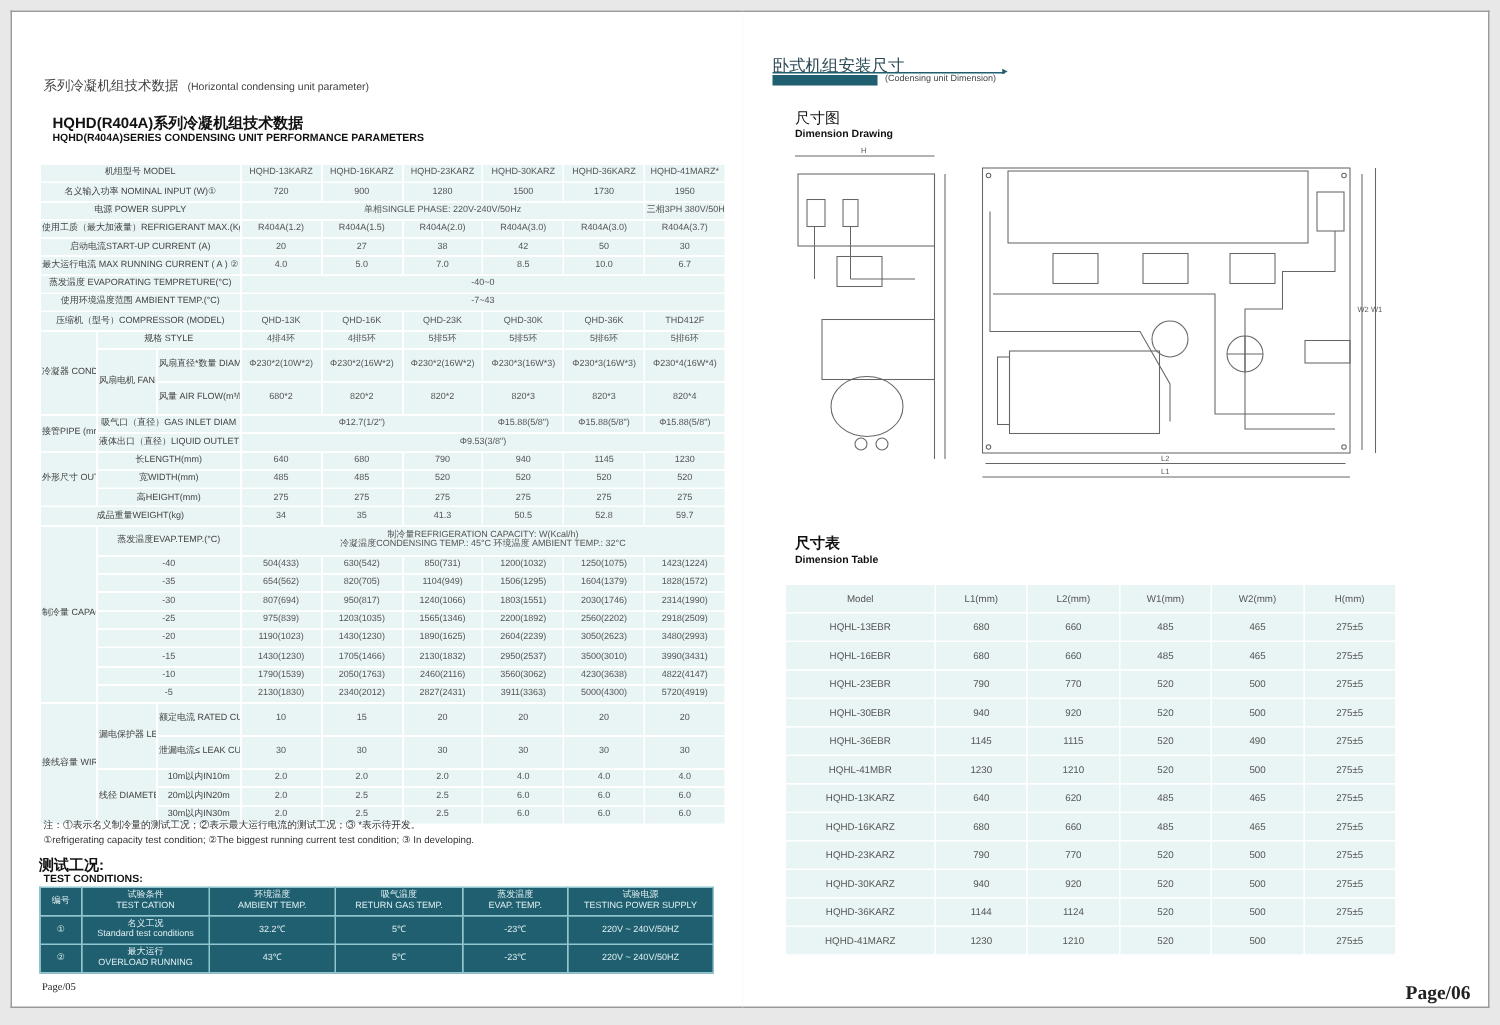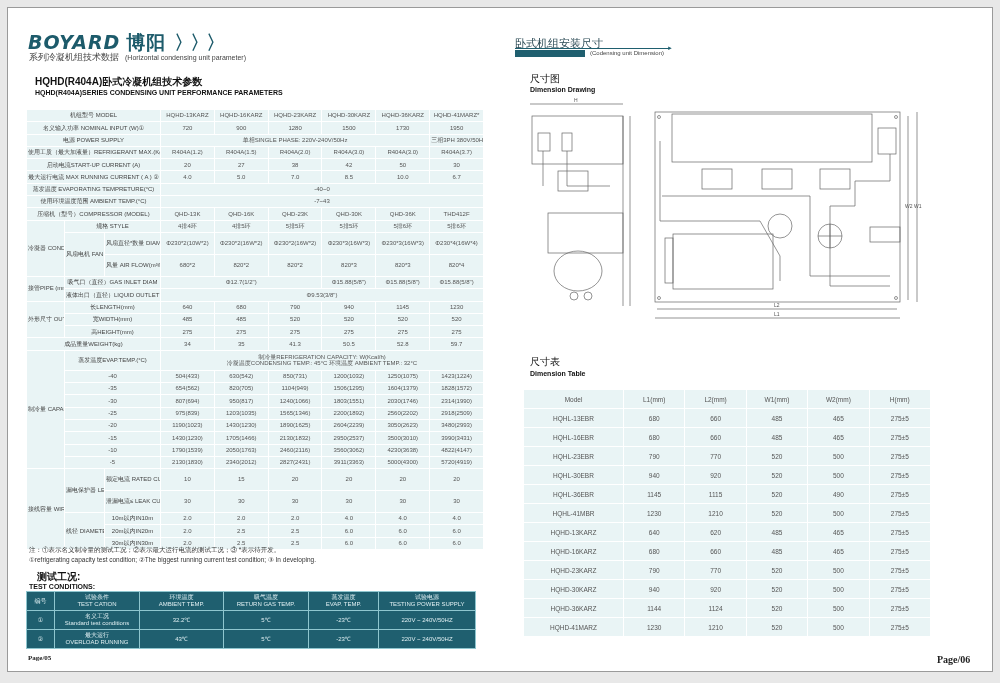--- a/index.html
+++ b/index.html
@@ -20,54 +20,51 @@
   .title-en { left: 27px; top: 81px; font-size: 7px; font-weight: bold; color: #111; }
 
   table.spec { position: absolute; left: 18px; top: 101px; width: 458px; border-collapse: collapse; table-layout: fixed; font-size: 6px; color: #555; }
   table.spec td { background: #e9f4f5; border: 1px solid #fff; text-align: center; vertical-align: middle; height: 12.3px; padding: 0 1px; line-height: 1.1; white-space: nowrap; overflow: hidden; }
   table.spec td.lbl { color: #444; }
   table.spec td.tall { height: 22px; }
   table.spec td.cap-head { height: 20px; }
 
   .note1 { left: 21px; top: 538px; font-size: 6.5px; color: #333; }
   .note2 { left: 21px; top: 548px; font-size: 6.5px; color: #333; }
-  .test-cn { left: 29px; top: 562px; font-size: 10px; font-weight: bold; color: #111; }
+  .test-cn { left: 18px; top: 562px; font-size: 10px; font-weight: bold; color: #111; }
   .test-en { left: 21px; top: 575px; font-size: 7px; font-weight: bold; color: #111; }
 
   table.tc { position: absolute; left: 18px; top: 583px; width: 450px; border-collapse: collapse; table-layout: fixed; font-size: 6px; color: #dfeff2; }
   table.tc td { background: #1f5f6f; border: 1px solid #8fc6cf; text-align: center; vertical-align: middle; height: 19px; line-height: 1.1; white-space: nowrap; }
-  .pageno-l { left: 20px; top: 646px; font-size: 7px; font-weight: bold; font-family: "Liberation Serif", serif; color: #222; }
+  .pageno-l { left: 20px; top: 646px; font-size: 7px; font-weight: normal; font-family: "Liberation Serif", serif; color: #222; }
 
   
   .r-title-cn { left: 20px; top: 28px; font-size: 11px; color: #2b4a55; }
   .r-band { left: 20px; top: 42px; width: 70px; height: 7px; background: #1f5f6f; }
   .r-band-line { left: 20px; top: 40px; width: 155px; height: 1px; background: #1f5f6f; }
   .r-band-arrow { left: 172px; top: 37px; font-size: 6px; color: #1f5f6f; }
   .r-band-en { left: 95px; top: 42px; font-size: 6px; color: #444; }
   .r-draw-cn { left: 35px; top: 64px; font-size: 10px; font-weight: normal; color: #111; }
   .r-draw-en { left: 35px; top: 78px; font-size: 7px; font-weight: bold; color: #111; }
   svg.drawing { position: absolute; left: 35px; top: 88px; }
-  .r-tab-cn { left: 35px; top: 347px; font-size: 10px; font-weight: normal; color: #111; }
+  .r-tab-cn { left: 35px; top: 347px; font-size: 10px; font-weight: bold; color: #111; }
   .r-tab-en { left: 35px; top: 362px; font-size: 7px; font-weight: bold; color: #111; }
 
   table.dim { position: absolute; left: 28px; top: 381px; width: 408px; border-collapse: collapse; table-layout: fixed; font-size: 6.5px; color: #555; }
   table.dim td { background: #e9f4f5; border: 1px solid #fff; text-align: center; height: 19px; }
-  .pageno-r { left: 442px; top: 646px; font-size: 10px; font-weight: bold; font-family: "Liberation Serif", serif; color: #222; }
+  .pageno-r { left: 442px; top: 646px; font-size: 13px; font-weight: bold; font-family: "Liberation Serif", serif; color: #222; }
 </style>
 </head>
 <body>
 
 <div class="page" id="page-left">
-  <div class="abs brand">
-    <span>BOYARD</span><span class="cn">博阳</span><span class="arrows">〉〉〉</span>
-  </div>
   <div class="abs subtitle">
     <span>系列冷凝机组技术数据</span><span class="en">(Horizontal condensing unit parameter)</span>
   </div>
-  <div class="abs title-cn">HQHD(R404A)卧式冷凝机组技术参数</div>
+  <div class="abs title-cn">HQHD(R404A)系列冷凝机组技术数据</div>
   <div class="abs title-en">HQHD(R404A)SERIES CONDENSING UNIT PERFORMANCE PARAMETERS</div>
 
   <table class="spec" id="spec-table">
     <colgroup>
         <col style="width:38px">
         <col style="width:40px">
         <col style="width:56px">
         <col>
         <col>
         <col>

